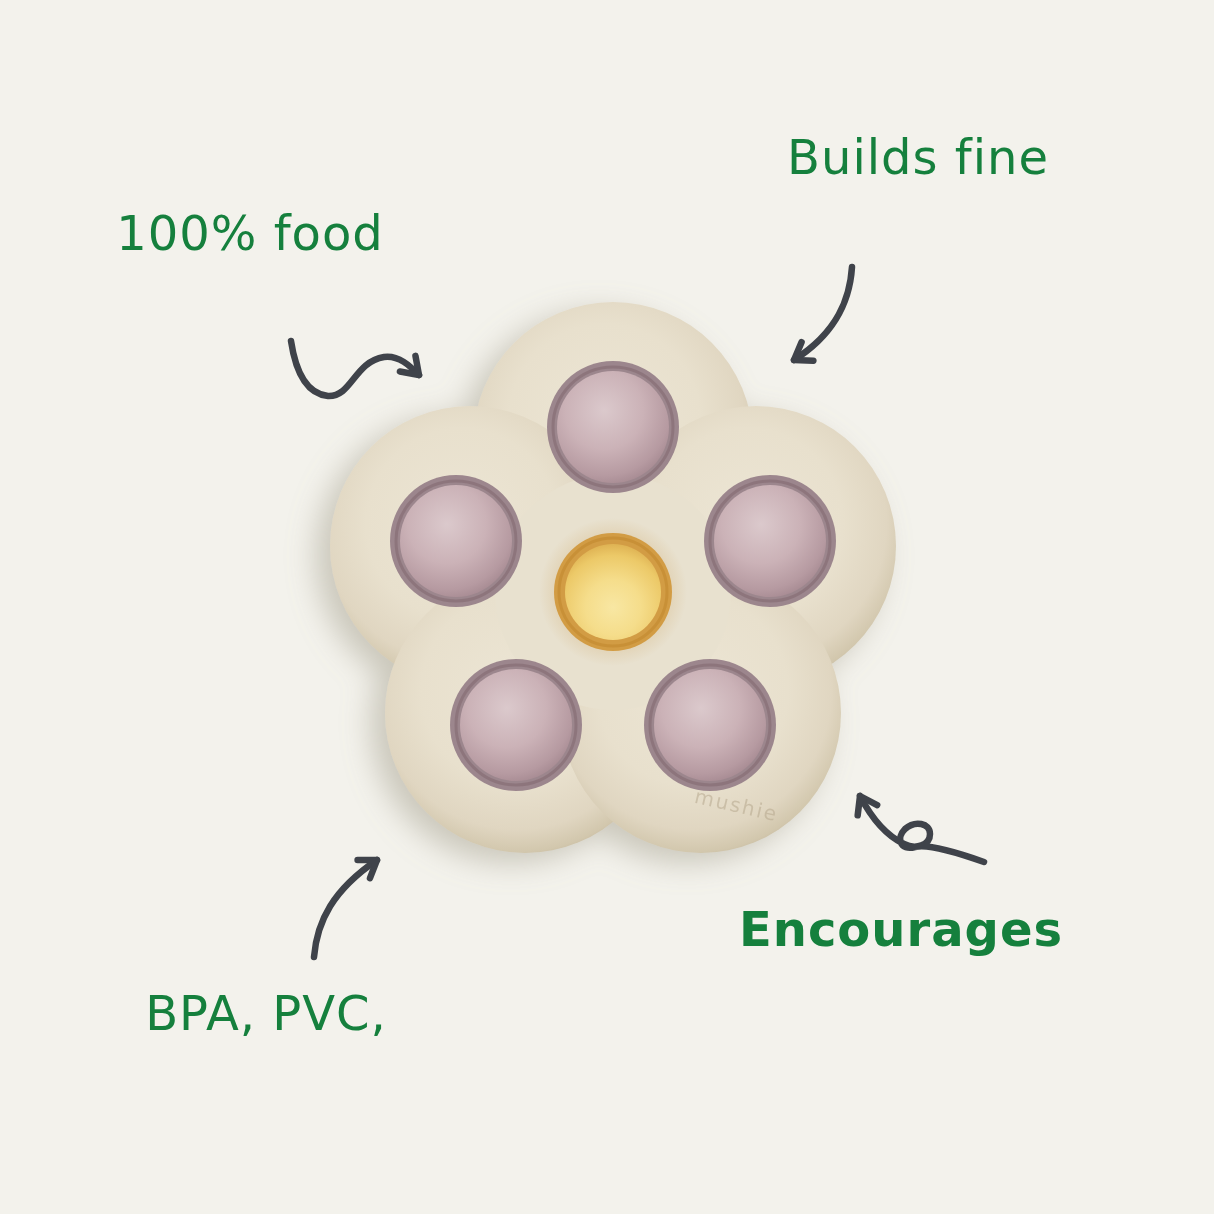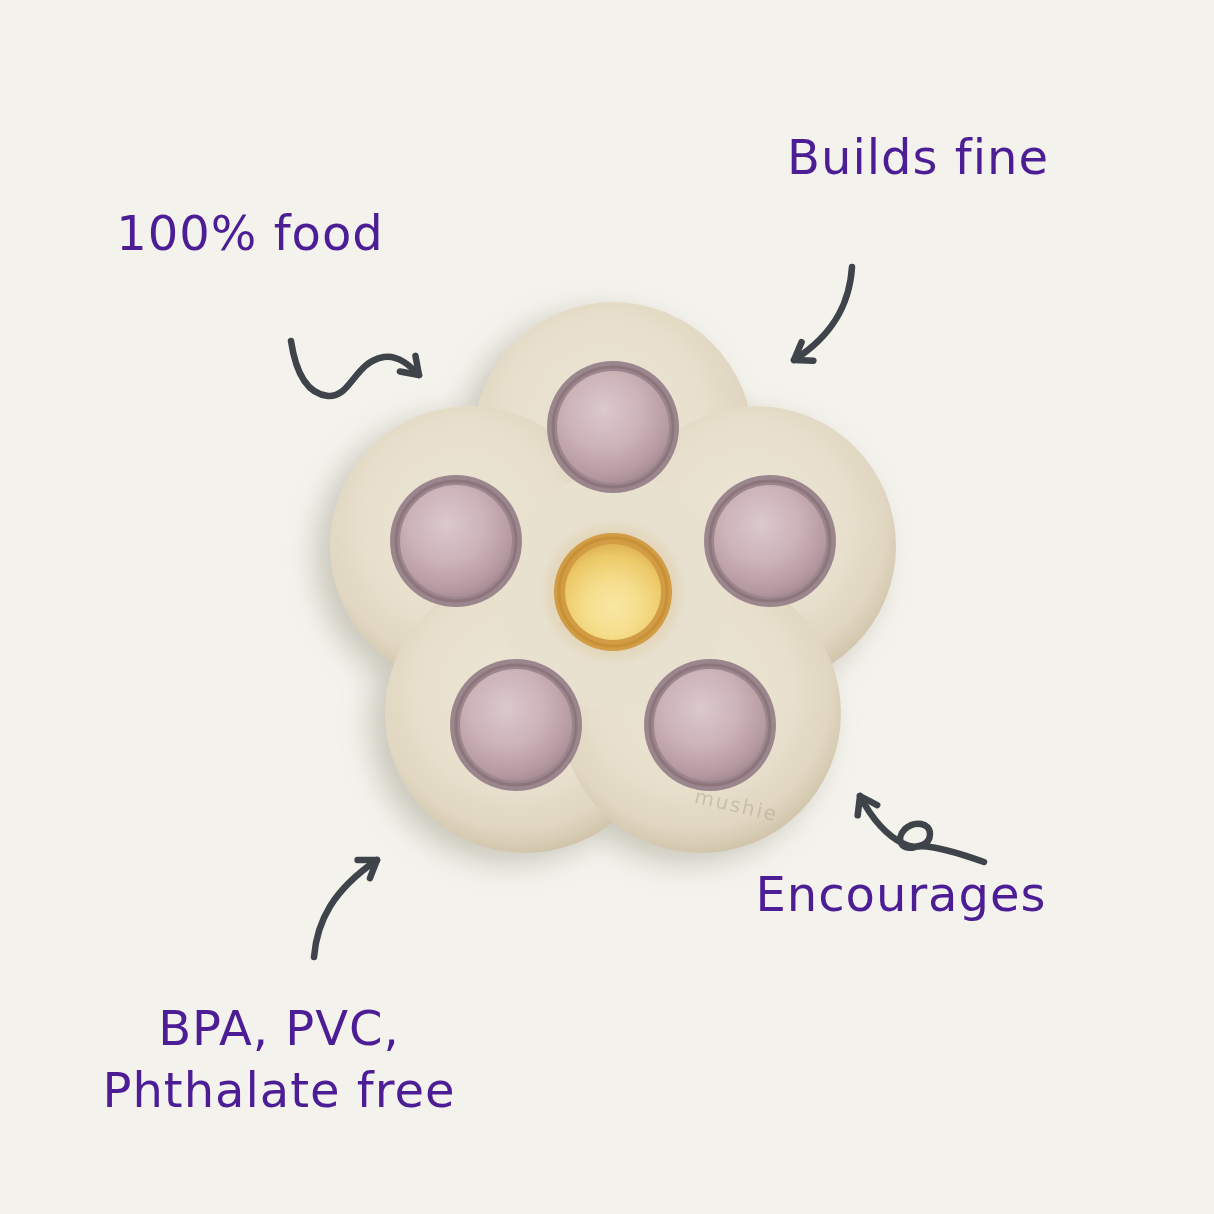--- a/index.html
+++ b/index.html
@@ -2,28 +2,28 @@
 <html><head>
 <meta charset="utf-8">
 <style>
   html,body{margin:0;padding:0;background:#f3f2ec;}
   #canvas{
     position:relative;width:1214px;height:1214px;background:#f3f2ec;
     font-family:"DejaVu Sans",sans-serif;overflow:hidden;
   }
   .note{
     position:absolute;transform:translateX(-50%);
-    color:#4c1d95;font-size:48px;letter-spacing:1px;
+    color:#15803d;font-size:48px;letter-spacing:1px;
     text-align:center;white-space:nowrap;user-select:none;
   }
   .note span{display:block;}
   #note-tl{left:250px;top:187px;line-height:60px;margin-top:16px;}
   #note-tr{left:918px;top:126px;line-height:62px;}
-  #note-bl{left:279px;top:982px;line-height:62px;margin-top:15px;}
-  #note-br{left:901px;top:866px;line-height:57px;}
+  #note-bl{left:266px;top:982px;line-height:62px;}
+  #note-br{left:901px;top:901px;line-height:57px;font-weight:bold;}
   svg{position:absolute;left:0;top:0;}
 </style>
 </head>
 <body>
 
 <div id="canvas">
 
   <svg width="1214" height="1214" viewBox="0 0 1214 1214">
     <defs>
       <radialGradient id="petalGrad" cx="0.47" cy="0.42" r="0.62">
@@ -114,19 +114,18 @@
   </svg>
 
   <div class="note" id="note-tl">
     <span>100% food</span>
   </div>
   <div class="note" id="note-tr">
     <span>Builds fine</span>
   </div>
   <div class="note" id="note-bl">
     <span>BPA, PVC,</span>
-    <span>Phthalate free</span>
   </div>
   <div class="note" id="note-br">
     <span>Encourages</span>
   </div>
 
 </div>
 
 </body></html>

